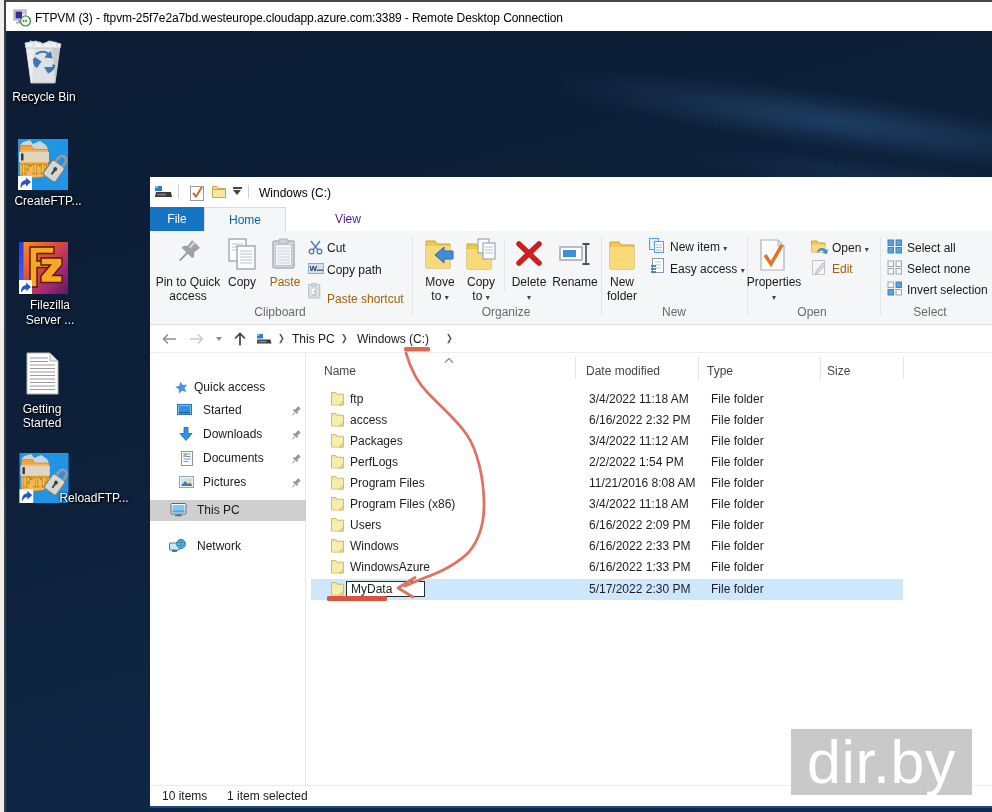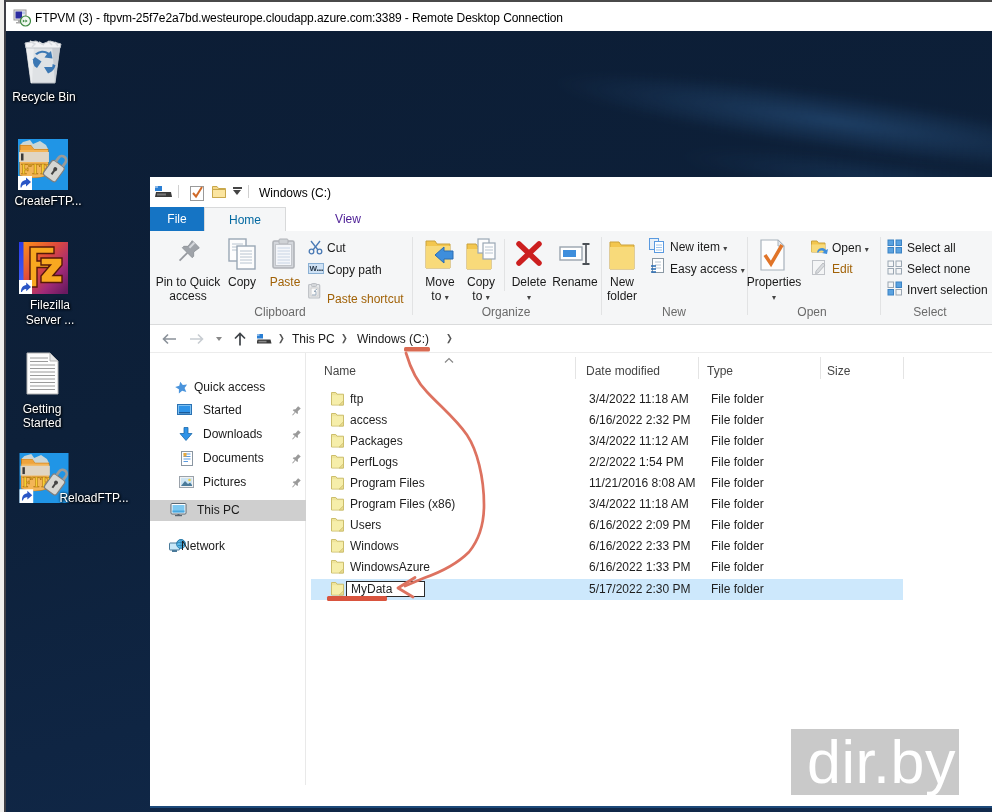--- a/index.html
+++ b/index.html
@@ -57,21 +57,21 @@
 .htext { position:absolute; top:11px; font-size:12px; color:#454545; }
 .frow { position:absolute; left:4px; width:749px; height:21px; }
 .fname { position:absolute; left:39px; top:3px; font-size:12px; color:#1e1e1e; }
 .fdate { position:absolute; left:278px; top:3px; font-size:12px; color:#1e1e1e; }
 .ftype { position:absolute; left:400px; top:3px; font-size:12px; color:#1e1e1e; }
 .fico { position:absolute; left:20px; top:2px; }
 
 #status { position:absolute; left:0; top:608px; width:842px; height:19px; background:#fff; border-top:1px solid #ececec; font-size:12px; color:#1a1a1a; }
 #statusline { position:absolute; left:0; top:629px; width:842px; height:2px; background:#1d4a7a; }
 
-#watermark { position:absolute; left:791px; top:729px; width:168px; height:66px; background:#c9c9c9; z-index:40; }
+#watermark { position:absolute; left:791px; top:729px; width:181px; height:66px; background:#c9c9c9; z-index:40; }
 #watermark span { position:absolute; left:0; top:-2px; width:181px; text-align:center; font-size:61px; color:#fff; letter-spacing:0.5px; }
 #annot { position:absolute; left:0; top:0; z-index:50; pointer-events:none; }
 </style>
 </head>
 <body>
 <div id="screen">
   <div id="rdpbar">
     <svg class="abs" style="left:13px; top:7px;" width="18" height="18" viewBox="0 0 18 18">
       <rect x="1" y="1" width="12" height="10" fill="#e8e8e8" stroke="#9a9a9a" stroke-width="1"></rect>
       <rect x="2.5" y="2.5" width="6.5" height="7" fill="#2c2ca0"></rect>
@@ -521,21 +521,21 @@
         </svg>
         <div class="ntext" style="left:47px;">This PC</div>
       </div>
       <div class="nrow" style="top:183px;">
         <svg class="abs" style="left:19px; top:3px;" width="18" height="15" viewBox="0 0 18 15">
           <rect x="0.5" y="4" width="10" height="7" rx="0.5" fill="#c8e8f8" stroke="#4a7a9a"></rect>
           <circle cx="12" cy="5" r="4.5" fill="#58b8e8" stroke="#2a78a8" stroke-width="0.8"></circle>
           <path d="M8 5 a4 4.5 0 0 1 8 0 M12 0.5 v9 M8.5 3.5 h7 M8.5 6.5 h7" stroke="#2a78a8" stroke-width="0.7" fill="none"></path>
           <rect x="3" y="11" width="5" height="2" fill="#4a7a9a"></rect>
         </svg>
-        <div class="ntext" style="left:31px;text-align:center;">Network</div>
+        <div class="ntext" style="left:47px;text-align:center;">Network</div>
       </div>
     </div>
     <div id="list">
       <svg width="0" height="0" style="position:absolute;">
         <defs>
           <g id="fold">
             <path d="M0.5 1.5 L4.8 1.5 L6 3.2 L12.5 3.2 L12.5 14 L0.5 14 Z" fill="#efe49a" stroke="#ccbe6c" stroke-width="1"></path>
             <path d="M1 4.2 L12 4.2 L12 13.5 L1 13.5 Z" fill="#f6eeaa"></path>
             <path d="M8.2 14 L12.5 9.8 L12.5 14 Z" fill="#eadd90" stroke="#ccbe6c" stroke-width="0.8"></path>
           </g>
@@ -629,20 +629,24 @@
       <div class="frow" style="top:226px;">
         <svg class="fico" width="13" height="15">
             <use href="#fold"></use>
           </svg>
         <div class="abs" style="left:35px; top:2px; width:79px; height:16px; background:#fff; border:1px solid #2b2b2b;"></div>
         <div class="fname" style="left:40px;">MyData</div>
         <div class="fdate">5/17/2022 2:30 PM</div>
           <div class="ftype">File folder</div>
       </div>
     </div>
+    <div id="status">
+      <div class="abs" style="left:12px; top:3px;">10 items</div>
+      <div class="abs" style="left:77px; top:3px;">1 item selected</div>
+    </div>
     <div id="statusline"></div>
   </div>
 
   <div id="watermark">
       <span>dir.by</span>
     </div>
   <svg id="annot" width="992" height="812" viewBox="0 0 992 812">
     <rect x="404" y="347" width="26" height="4.5" rx="1.5" fill="#d96a52"></rect>
     <rect x="327" y="596" width="60" height="5" rx="1.5" fill="#d9543e"></rect>
     <path d="M406 353 C 411 370, 419 384, 427 392 C 441 407, 456 419, 467 435 C 477 450, 484 477, 484 505 C 484 526, 478 541, 469 552 C 458 563, 444 571, 424 578 L 405 586" fill="none" stroke="#dd7260" stroke-width="2.7" stroke-linecap="round"></path>

